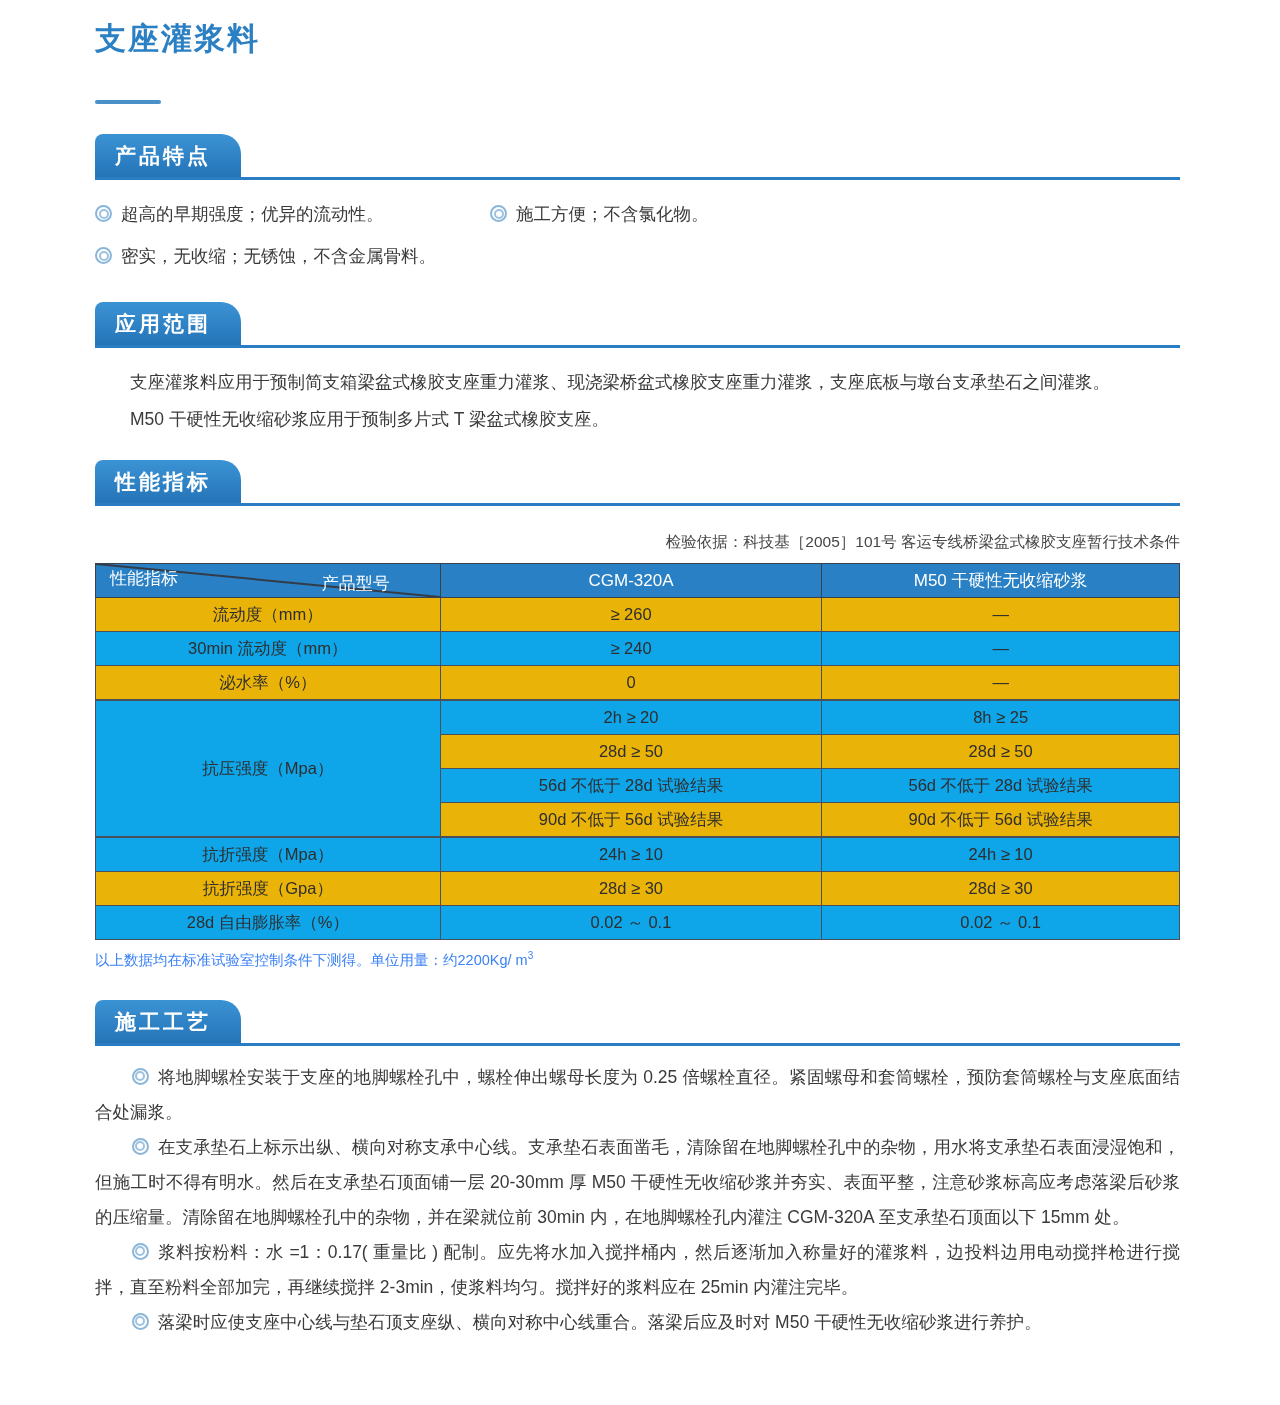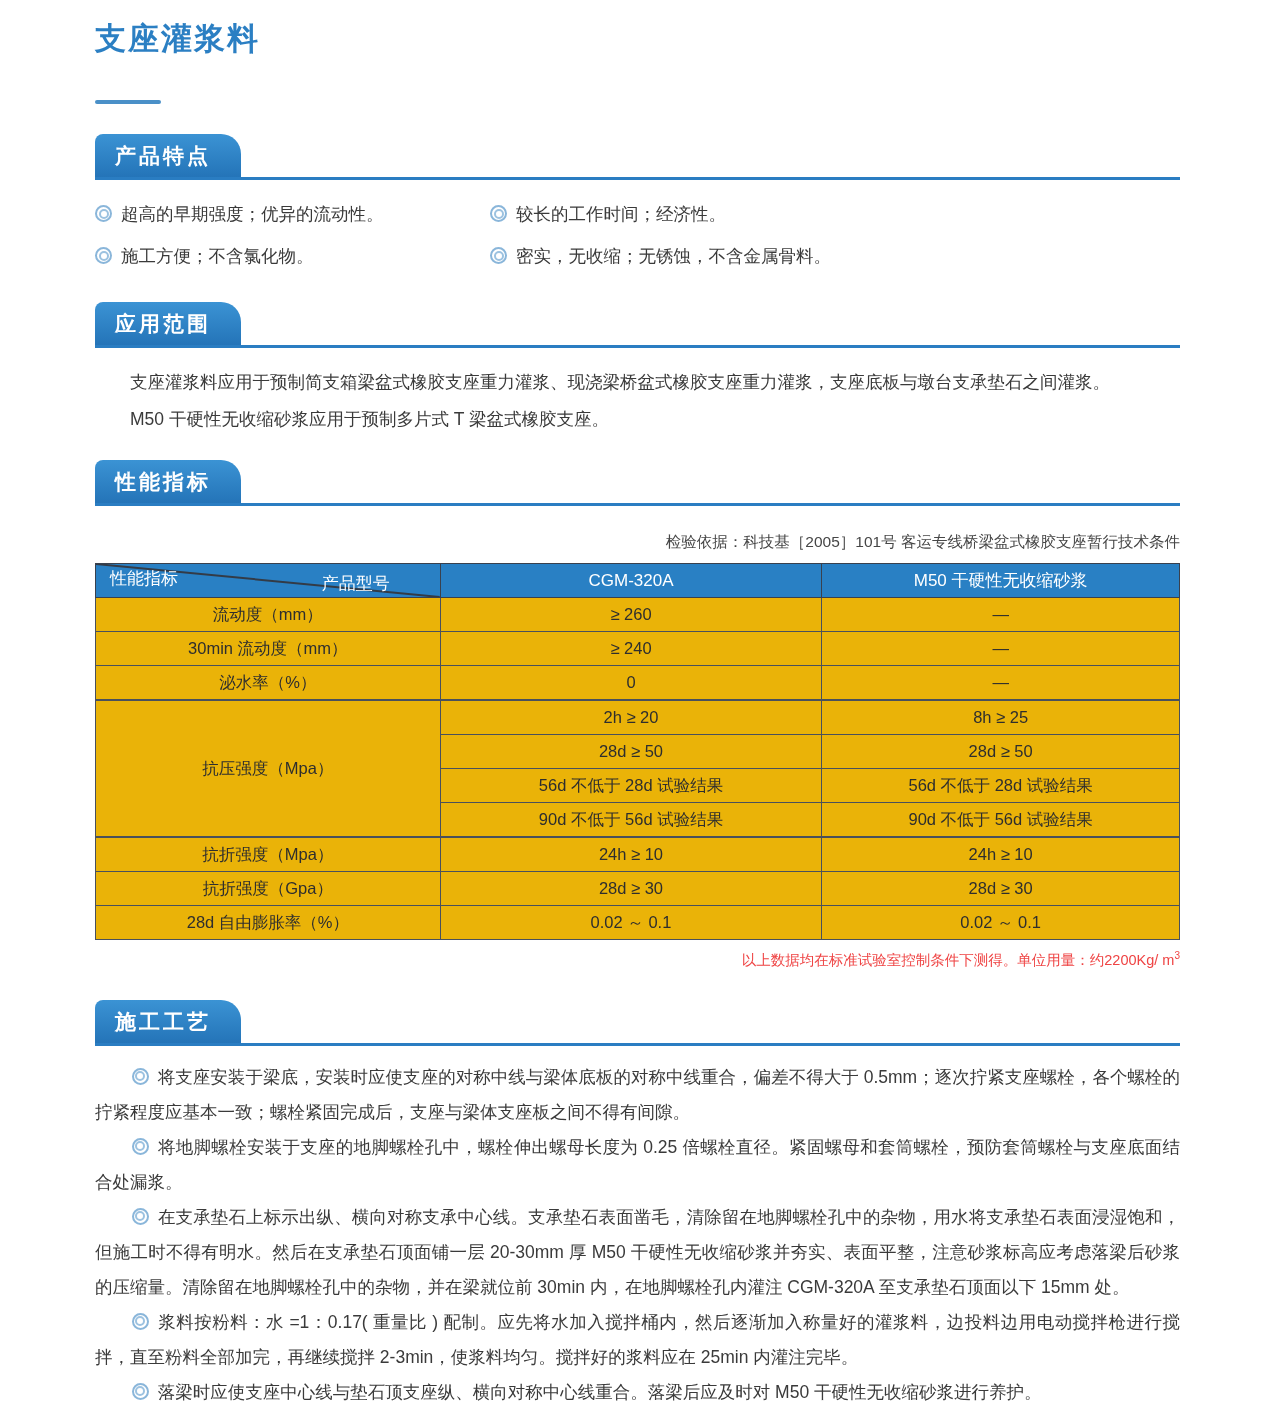--- a/index.html
+++ b/index.html
@@ -55,23 +55,23 @@
     border:1px solid #49505c; text-align:center; vertical-align:middle;
     font-size:16.5px; color:#2e2e2e; height:31px; padding:1px 4px;
     overflow:hidden; white-space:nowrap;
   }
   table.perf .head td { background:#2980c4; color:#ffffff; border-color:#39414e; font-size:17px; }
   td.corner { position:relative; height:62px; padding:0; }
   .corner .diag { position:absolute; left:0; top:0; width:100%; height:100%; display:block; }
   .corner .corner-top { position:absolute; top:8px; right:50px; }
   .corner .corner-bottom { position:absolute; bottom:7px; left:14px; }
   .gray { background:#eab308; }
-  .white { background:#eab308; }
+  .white { background:#0ea5e9; }
   .sep-top { border-top-width:2px !important; }
-  .note { font-size:14.5px; color:#ef4444; margin-top:10px;text-align:right; }
+  .note { font-size:14.5px; color:#3b82f6; margin-top:10px; }
   .note sup { font-size:10px; }
 
   
   .proc-wrap { margin-top:14px; }
   p.proc {
     margin:0; text-indent:2.1em; text-align:justify;
     font-size:17.5px; line-height:35px; color:#3a3a3a;
   }
 </style>
 </head>
@@ -81,21 +81,20 @@
 
   <h1 class="doc-title">支座灌浆料</h1>
   <div class="title-underline"></div>
 
   <div class="section">
     <div class="section-head">
       <span class="badge">产品特点</span>
     </div>
     <div class="feat-grid">
       <div><span class="bullet"></span><span>超高的早期强度；优异的流动性。</span></div>
-      <div><span class="bullet"></span><span>较长的工作时间；经济性。</span></div>
       <div><span class="bullet"></span><span>施工方便；不含氯化物。</span></div>
       <div><span class="bullet"></span><span>密实，无收缩；无锈蚀，不含金属骨料。</span></div>
     </div>
   </div>
 
   <div class="section">
     <div class="section-head">
       <span class="badge">应用范围</span>
     </div>
     <div class="app-text">
@@ -179,21 +178,20 @@
     </table>
 
     <div class="note"><span>以上数据均在标准试验室控制条件下测得。单位用量：约2200Kg/ m</span><sup>3</sup></div>
   </div>
 
   <div class="section">
     <div class="section-head">
       <span class="badge">施工工艺</span>
     </div>
     <div class="proc-wrap">
-      <p class="proc"><span class="bullet"></span><span>将支座安装于梁底，安装时应使支座的对称中线与梁体底板的对称中线重合，偏差不得大于 0.5mm；逐次拧紧支座螺栓，各个螺栓的拧紧程度应基本一致；螺栓紧固完成后，支座与梁体支座板之间不得有间隙。</span></p>
       <p class="proc"><span class="bullet"></span><span>将地脚螺栓安装于支座的地脚螺栓孔中，螺栓伸出螺母长度为 0.25 倍螺栓直径。紧固螺母和套筒螺栓，预防套筒螺栓与支座底面结合处漏浆。</span></p>
       <p class="proc"><span class="bullet"></span><span>在支承垫石上标示出纵、横向对称支承中心线。支承垫石表面凿毛，清除留在地脚螺栓孔中的杂物，用水将支承垫石表面浸湿饱和，但施工时不得有明水。然后在支承垫石顶面铺一层 20-30mm 厚 M50 干硬性无收缩砂浆并夯实、表面平整，注意砂浆标高应考虑落梁后砂浆的压缩量。清除留在地脚螺栓孔中的杂物，并在梁就位前 30min 内，在地脚螺栓孔内灌注 CGM-320A 至支承垫石顶面以下 15mm 处。</span></p>
       <p class="proc"><span class="bullet"></span><span>浆料按粉料：水 =1：0.17( 重量比 ) 配制。应先将水加入搅拌桶内，然后逐渐加入称量好的灌浆料，边投料边用电动搅拌枪进行搅拌，直至粉料全部加完，再继续搅拌 2-3min，使浆料均匀。搅拌好的浆料应在 25min 内灌注完毕。</span></p>
       <p class="proc"><span class="bullet"></span><span>落梁时应使支座中心线与垫石顶支座纵、横向对称中心线重合。落梁后应及时对 M50 干硬性无收缩砂浆进行养护。</span></p>
 
     </div>
   </div>
 
 </div>
 

